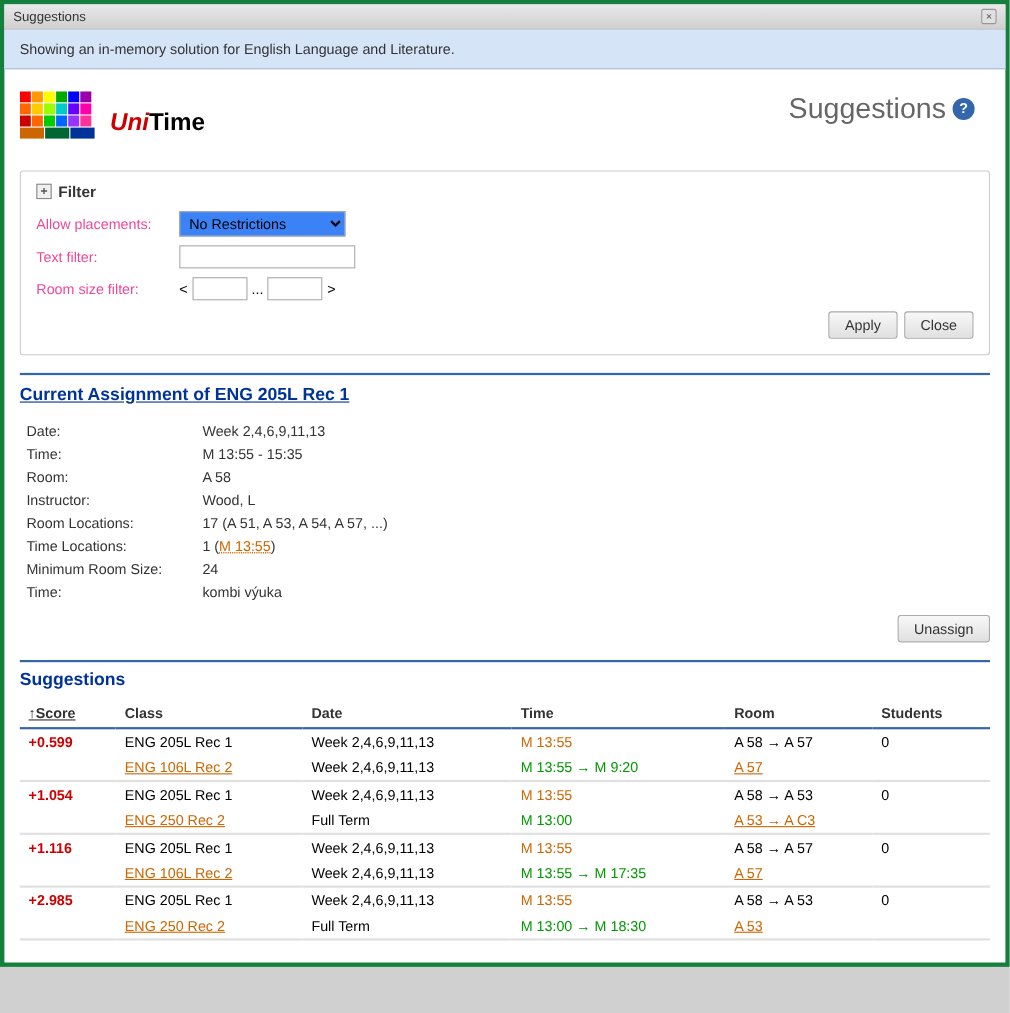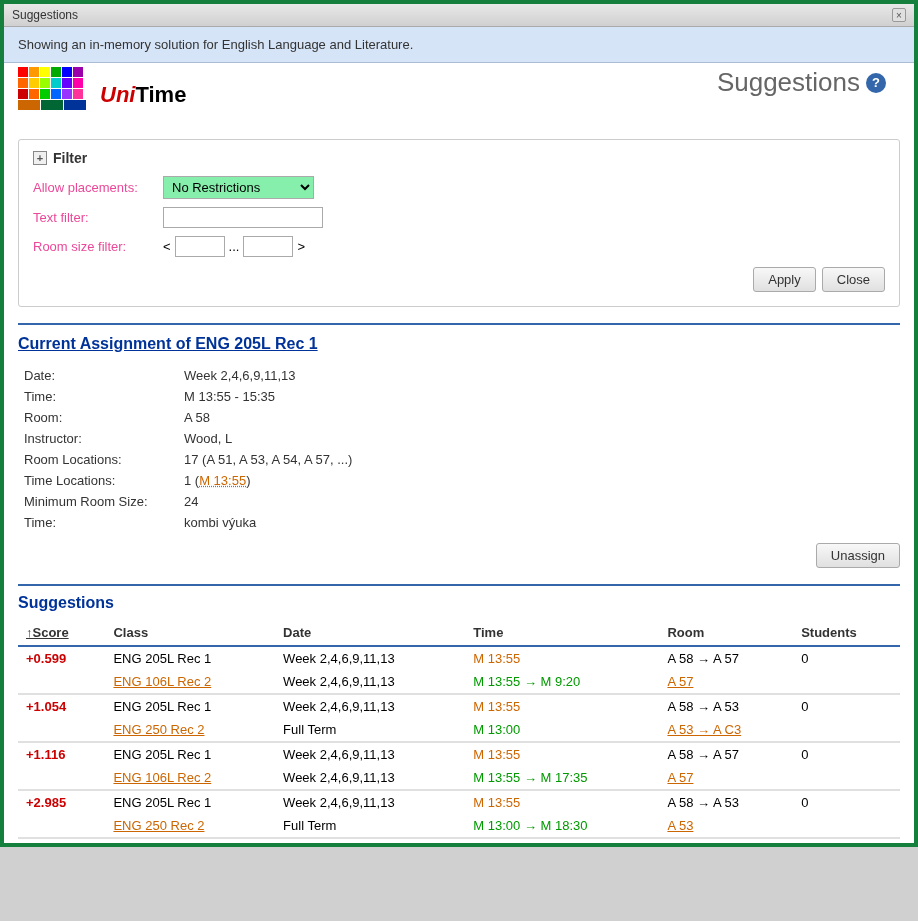--- a/index.html
+++ b/index.html
@@ -41,21 +41,21 @@
       color: #555;
     }
     .info-bar {
       background: #d6e4f7;
       border-bottom: 1px solid #aabdd4;
       padding: 10px 14px;
       font-size: 13px;
       color: #333;
     }
     .main-content {
-      padding: 4px 14px;
+      padding: 20px 14px;
     }
     .logo-area {
       display: flex;
       align-items: center;
       margin-bottom: 8px;
     }
     .logo-tiles {
       width: 72px;
       height: 56px;
       margin-right: 10px;
@@ -99,21 +99,21 @@
       margin-bottom: 8px;
     }
     .filter-label {
       min-width: 130px;
       color: #ec4899;
       font-size: 13px;
     }
     .filter-row select {
       padding: 2px 4px;
       border: 1px solid #aaa;
-      background: #86efac;
+      background: #3b82f6;
       font-size: 13px;
       min-width: 140px;
     }
     .filter-row input[type="text"] {
       border: 1px solid #aaa;
       padding: 2px 4px;
       font-size: 13px;
       width: 160px;
     }
     .filter-row input[type="number"] {

